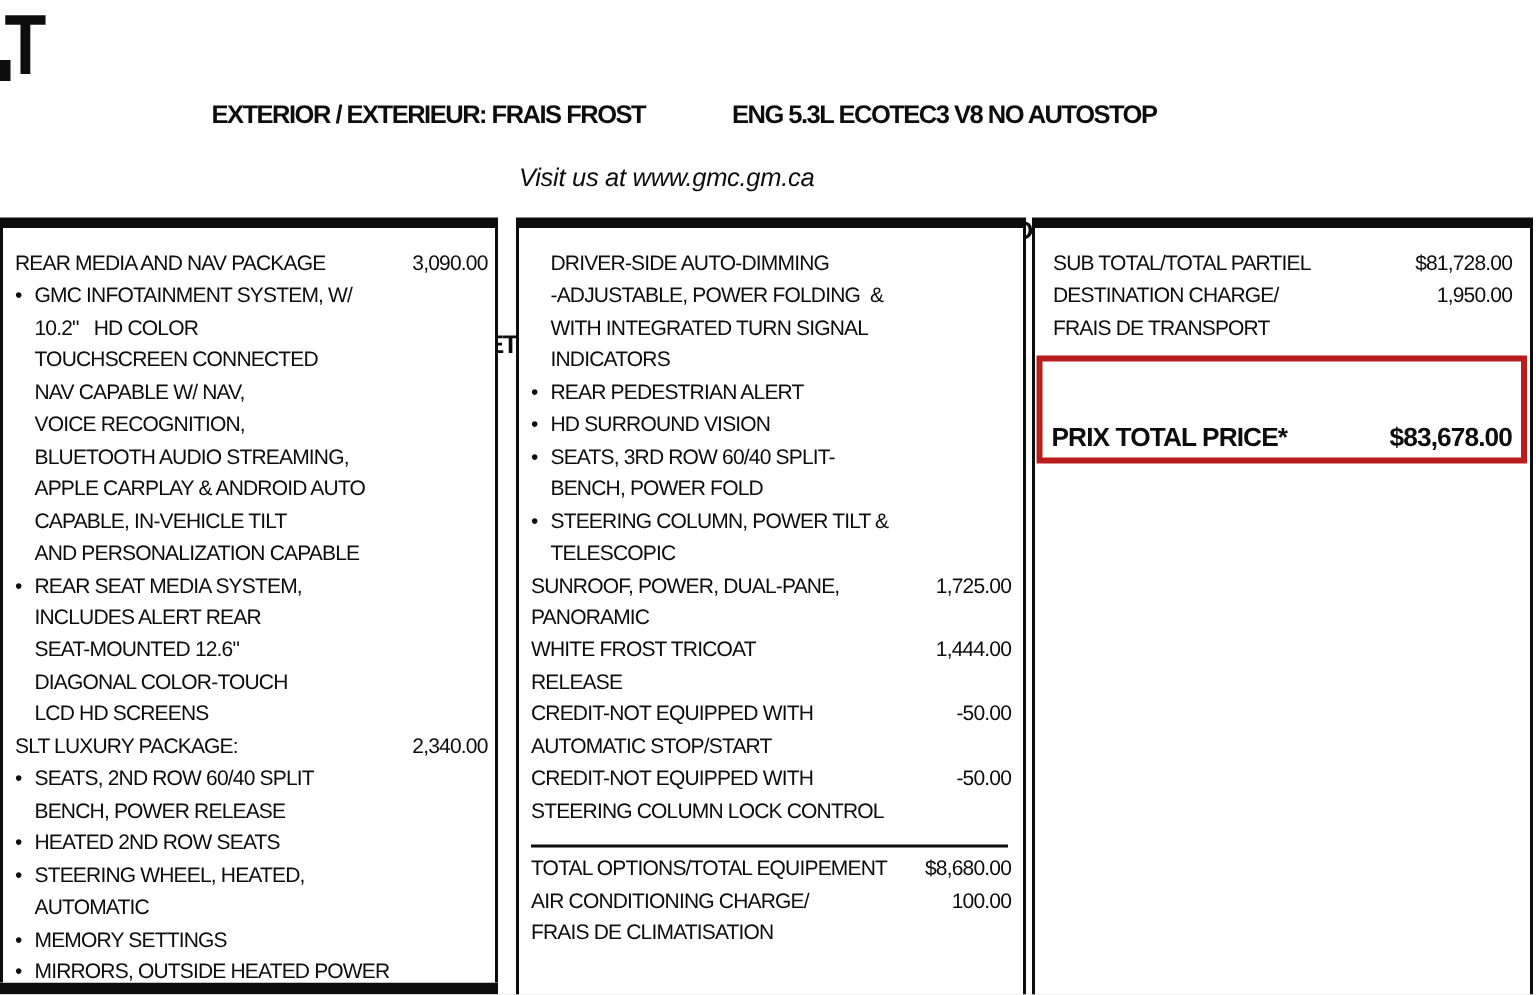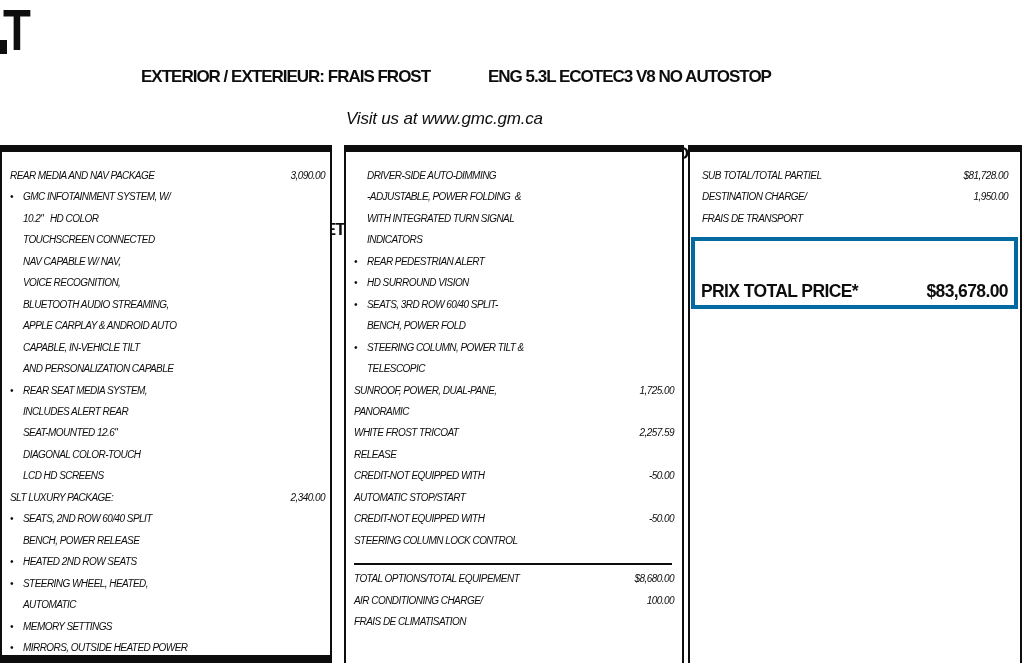--- a/index.html
+++ b/index.html
@@ -42,33 +42,32 @@
   }
   #col1{left:0; width:332px; height:503px;}
   #col2{left:344px; width:340px; height:520px;}
   #col3{left:688px; width:334px; height:520px;}
   .col-inner{padding:13px 5px 0 8px;}
   #col2 .col-inner{padding:13px 8px 0 8px;}
   #col3 .col-inner{padding:13px 12px 0 12px;}
   
   .row{
     display:flex; align-items:center;
-    font-size:10px; letter-spacing:-0.55px; line-height:21.45px;
+    font-size:14px; letter-spacing:-0.55px; line-height:21.45px;
     white-space:pre;
-    font-style:italic;
   }
   .row .mark{flex:none; width:13px;}
   .row.ind .txt{padding-left:13px;}
   .row .txt{white-space:pre;}
   .row .price{margin-left:auto; padding-left:4px; white-space:pre;}
   .divider{height:2px; background:#0d0d0d; margin:12px 2px 3px 0;}
   
   .total-box{
     display:flex; align-items:baseline;
-    border:4px solid #0369a1;
+    border:4px solid #b91c1c;
     margin:8px -10px 0 -11px; padding:2px 6px;
     font-weight:700; font-size:17.5px; letter-spacing:-0.6px; line-height:24px;
     white-space:pre;
   }
   .total-box .price{margin-left:auto; padding-left:4px;margin-top:36px;}
 </style>
 </head>
 <body>
 
 <div id="sticker">
@@ -130,21 +129,21 @@
           <div class="row ind"><span class="txt">WITH INTEGRATED TURN SIGNAL</span></div>
           <div class="row ind"><span class="txt">INDICATORS</span></div>
           <div class="row bul"><span class="mark">•</span><span class="txt">REAR PEDESTRIAN ALERT</span></div>
           <div class="row bul"><span class="mark">•</span><span class="txt">HD SURROUND VISION</span></div>
           <div class="row bul"><span class="mark">•</span><span class="txt">SEATS, 3RD ROW 60/40 SPLIT-</span></div>
           <div class="row ind"><span class="txt">BENCH, POWER FOLD</span></div>
           <div class="row bul"><span class="mark">•</span><span class="txt">STEERING COLUMN, POWER TILT &amp;</span></div>
           <div class="row ind"><span class="txt">TELESCOPIC</span></div>
           <div class="row"><span class="txt">SUNROOF, POWER, DUAL-PANE,</span><span class="price">1,725.00</span></div>
           <div class="row"><span class="txt">PANORAMIC</span></div>
-          <div class="row"><span class="txt">WHITE FROST TRICOAT</span><span class="price">2,257.59</span></div>
+          <div class="row"><span class="txt">WHITE FROST TRICOAT</span><span class="price">1,444.00</span></div>
           <div class="row"><span class="txt">RELEASE</span></div>
           <div class="row"><span class="txt">CREDIT-NOT EQUIPPED WITH</span><span class="price">-50.00</span></div>
           <div class="row"><span class="txt">AUTOMATIC STOP/START</span></div>
           <div class="row"><span class="txt">CREDIT-NOT EQUIPPED WITH</span><span class="price">-50.00</span></div>
           <div class="row"><span class="txt">STEERING COLUMN LOCK CONTROL</span></div>
         </div>
       <div class="divider"></div>
       <div>
           <div class="row"><span class="txt">TOTAL OPTIONS/TOTAL EQUIPEMENT</span><span class="price">$8,680.00</span></div>
           <div class="row"><span class="txt">AIR CONDITIONING CHARGE/</span><span class="price">100.00</span></div>

